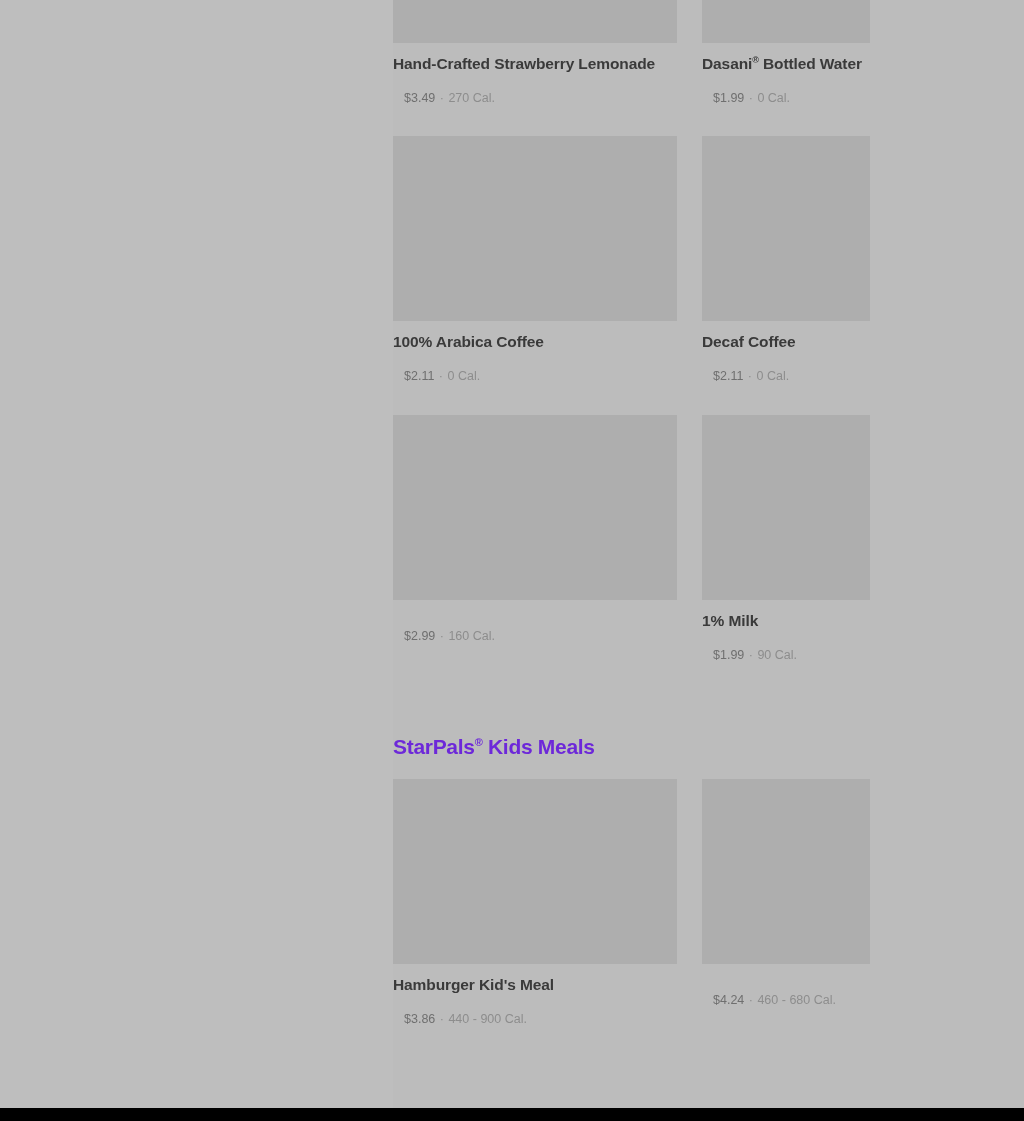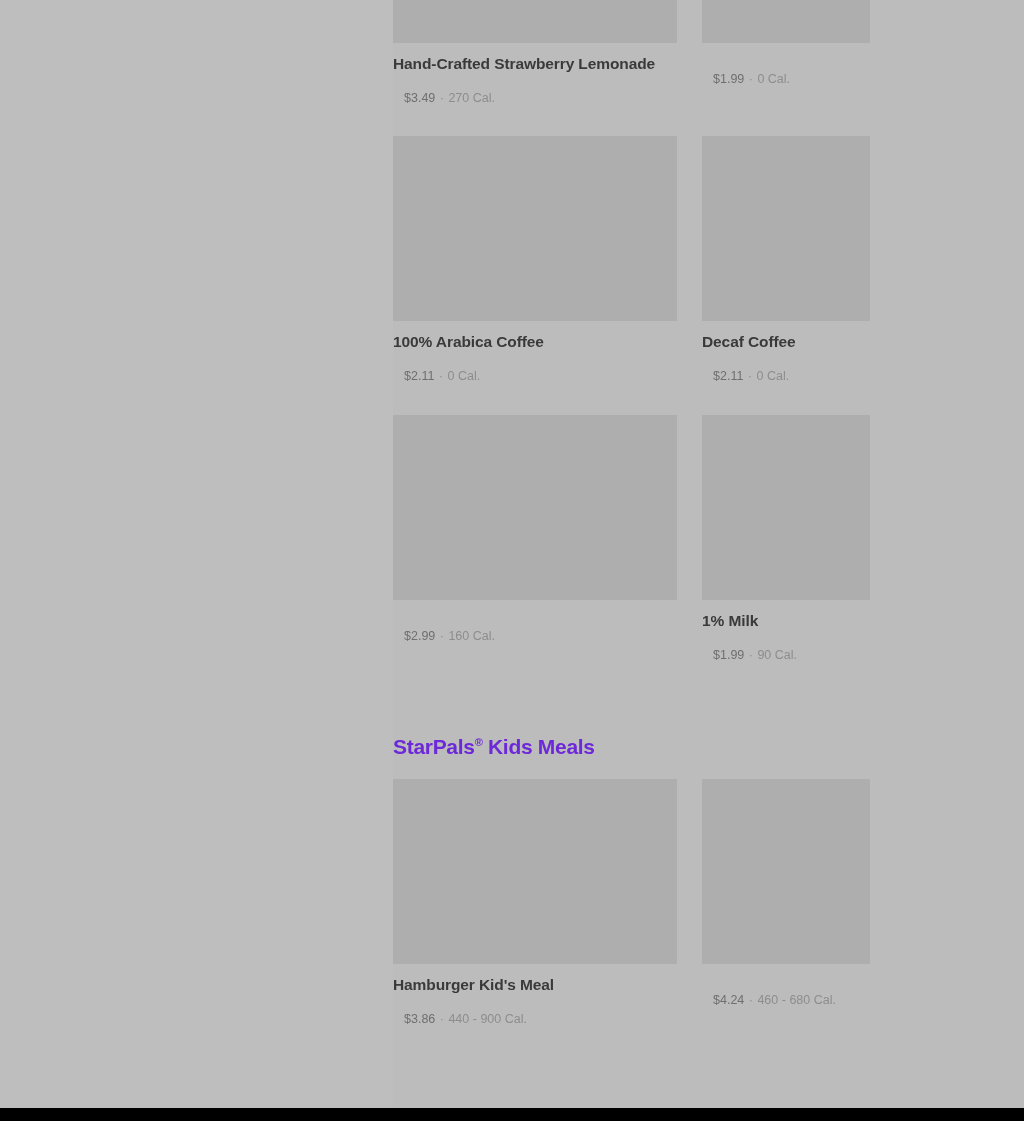--- a/index.html
+++ b/index.html
@@ -168,20 +168,21 @@
             <span class="price">$3.49</span>
             <span class="sep">·</span>
             <span>270 Cal.</span>
           </div>
         </div>
       </div>
 
       <div class="product-card">
         <div class="product-thumb"></div>
         <div class="product-info">
+          <div class="product-name"><span>Dasani</span><sup>®</sup><span> Bottled Water</span></div>
           <div class="product-meta">
             <span class="price">$1.99</span>
             <span class="sep">·</span>
             <span>0 Cal.</span>
           </div>
         </div>
       </div>
 
     </div>
 

